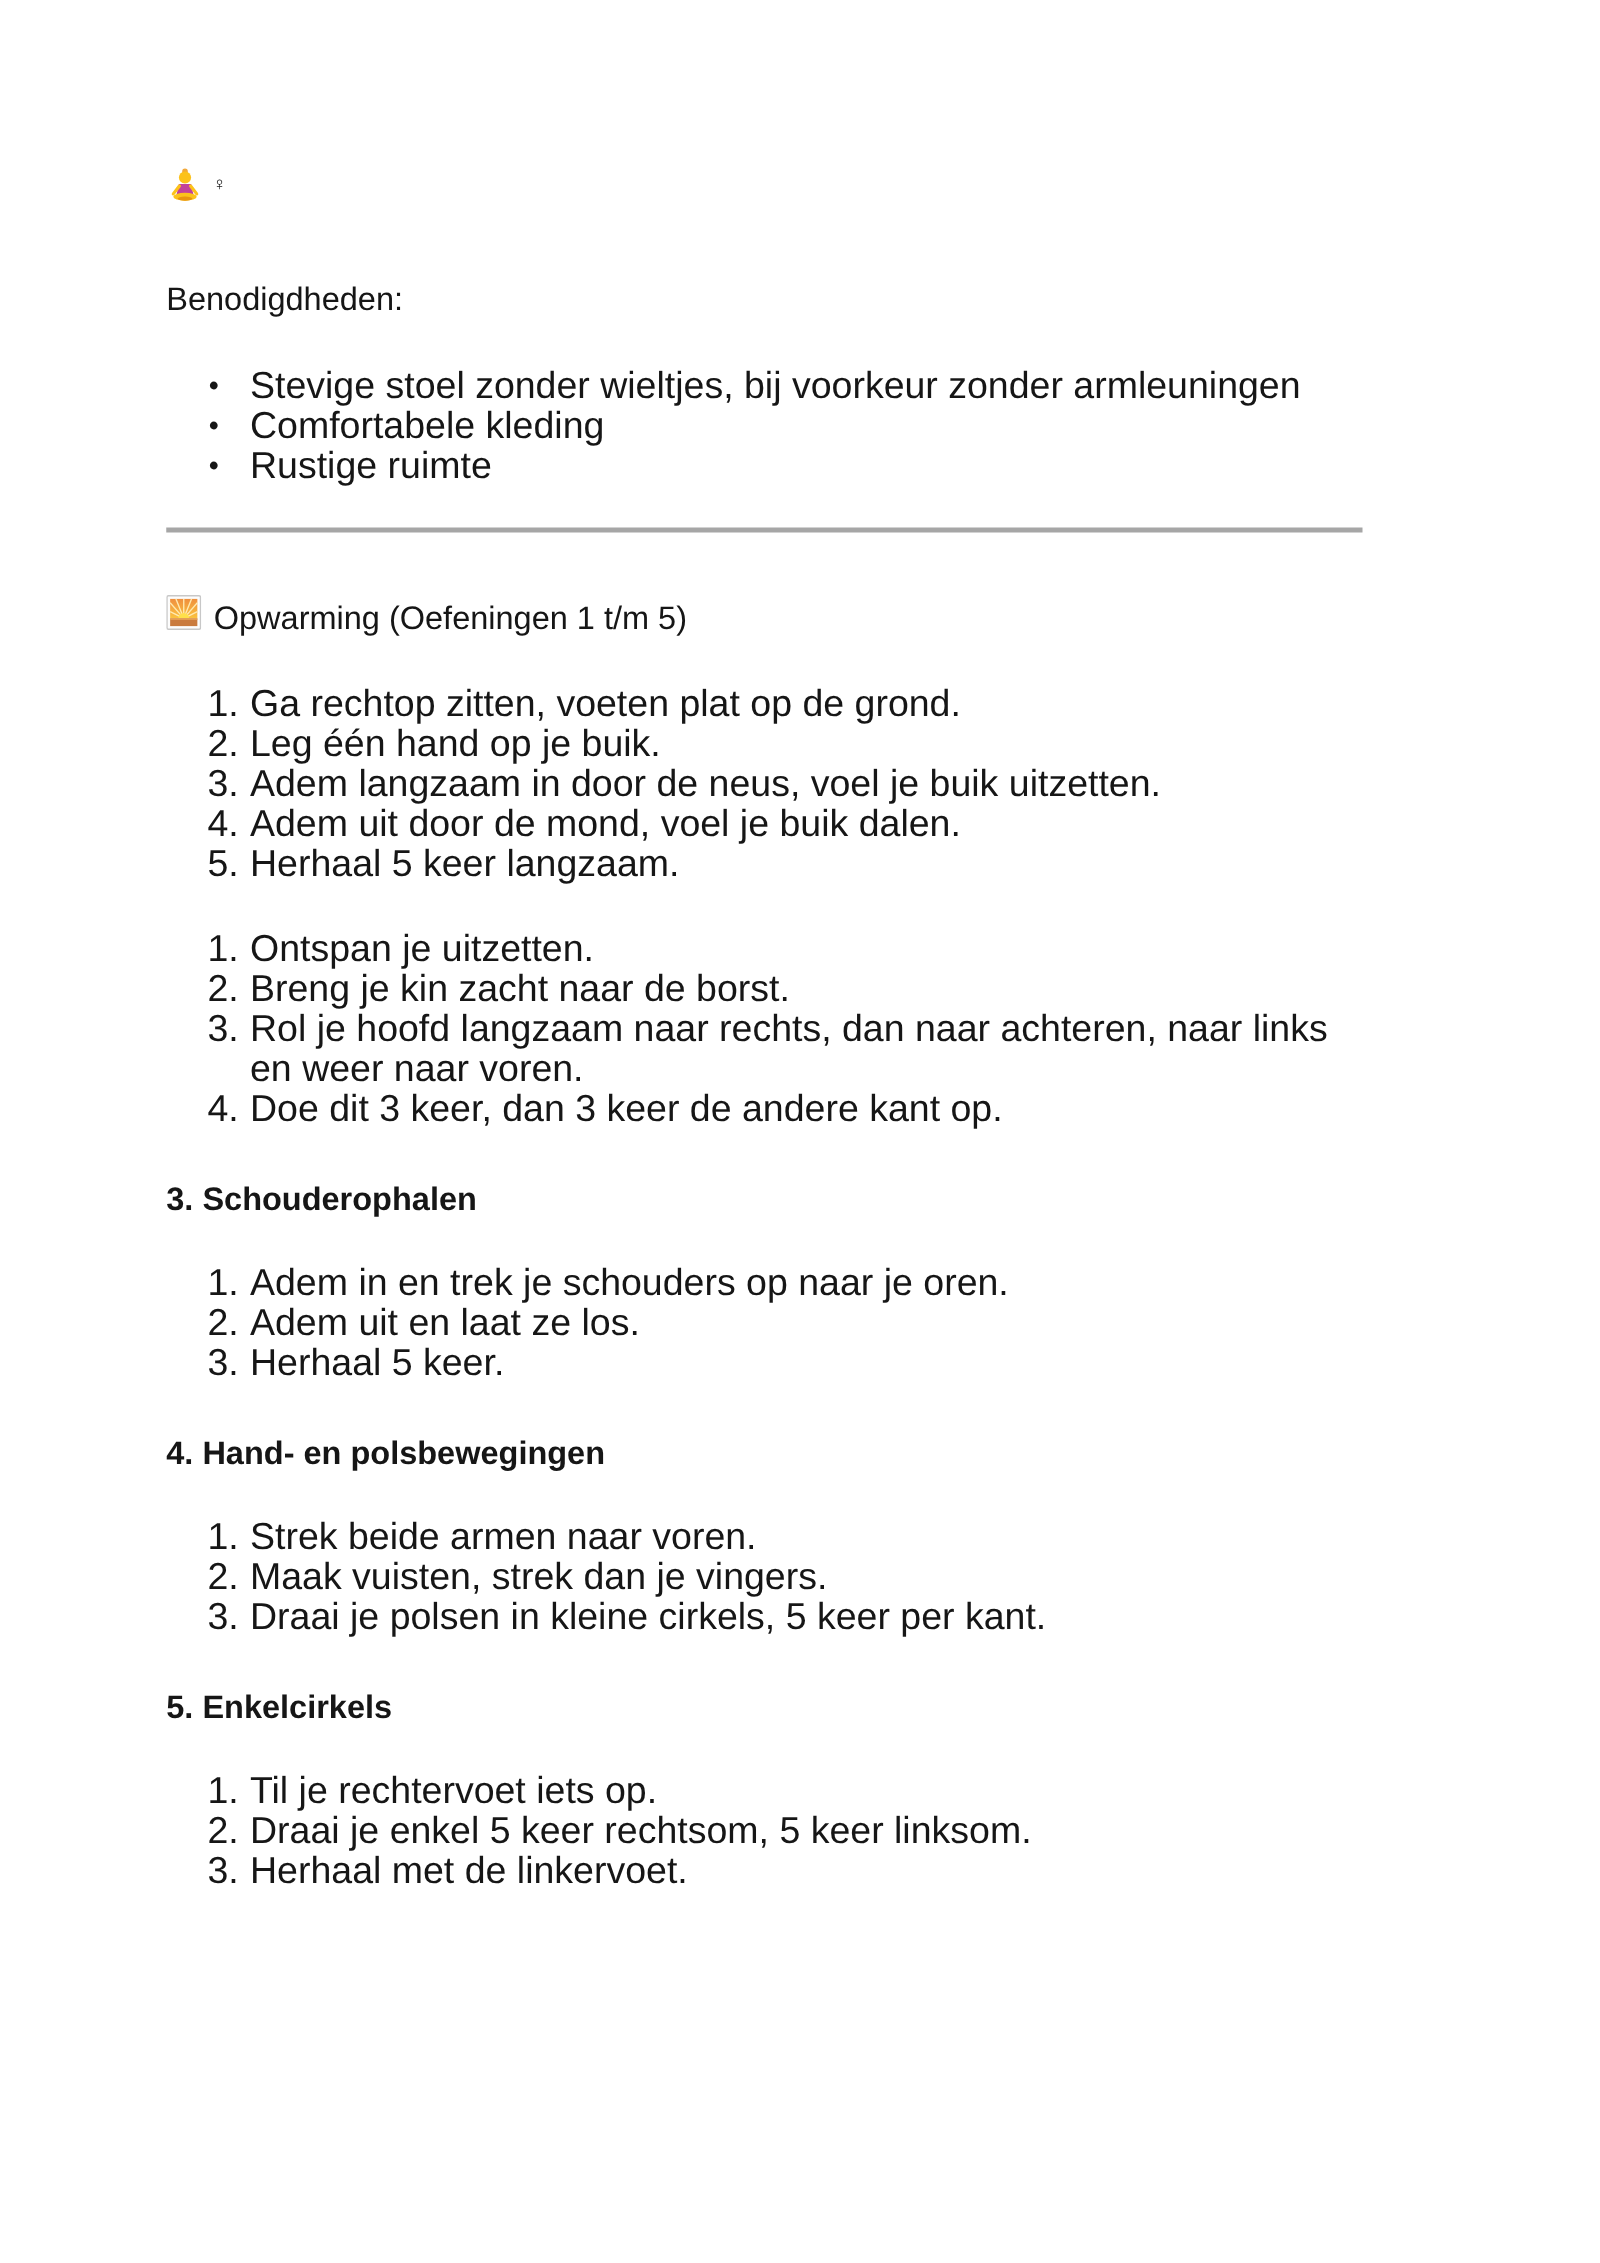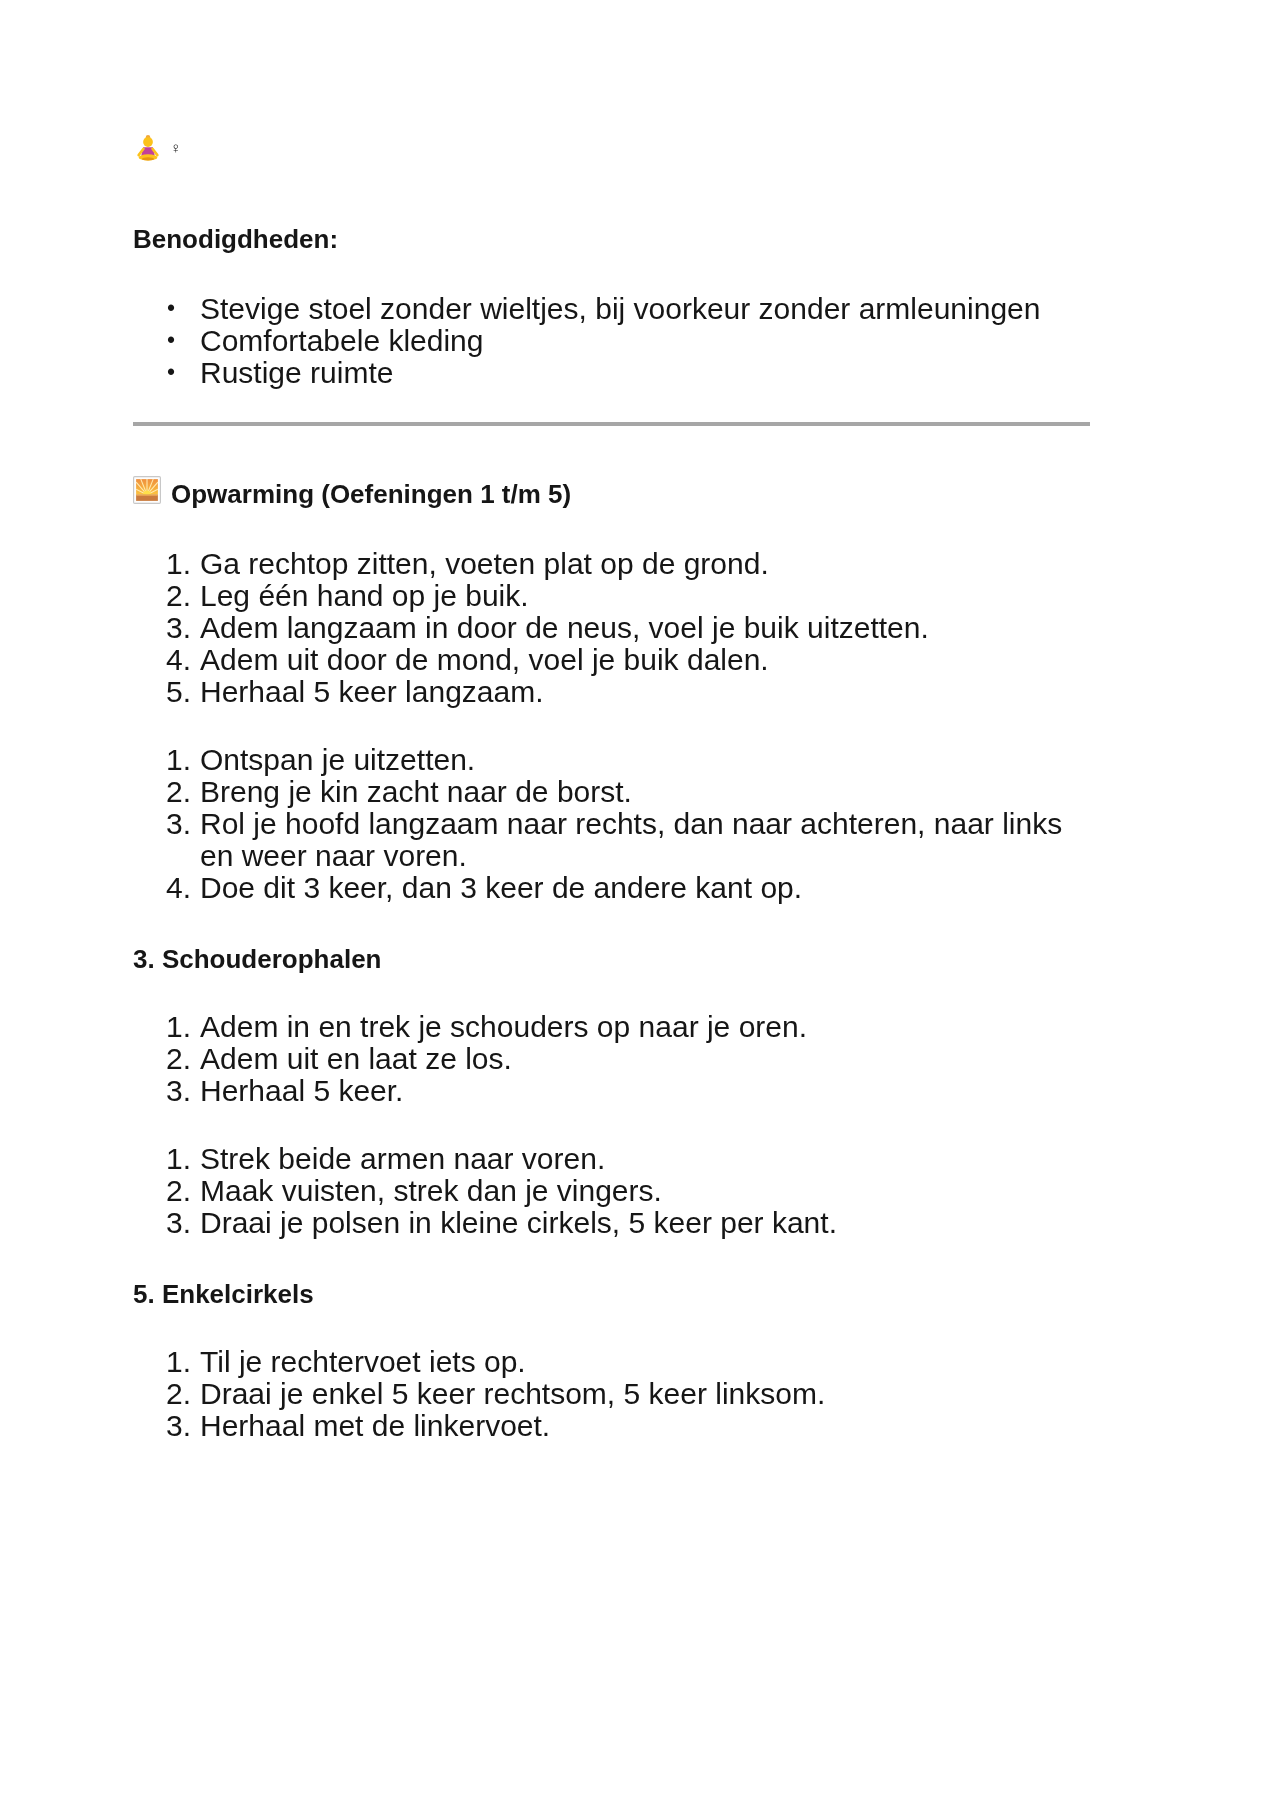--- a/index.html
+++ b/index.html
@@ -38,21 +38,21 @@
     font-size: 15px;
     font-weight: normal;
     margin-right: -5px;
     position: relative;
     top: -4px;
     z-index: 1;
   }
   .h2 {
     margin: 52px 0 0 0;
     font-size: 26px;
-    font-weight: bold;
+    font-weight: normal;
     line-height: 32px;
   }
   .h2.with-icon {
     margin-top: 50px;
     line-height: 34px;
     display: flex;
     align-items: center;
   }
   .h2.with-icon .emoji { margin-right: 10px; }
   .h3 {
@@ -166,20 +166,21 @@
     <li>Doe dit 3 keer, dan 3 keer de andere kant op.</li>
   </ol>
 
   <h3 class="h3">3. Schouderophalen</h3>
   <ol class="nlist">
     <li>Adem in en trek je schouders op naar je oren.</li>
     <li>Adem uit en laat ze los.</li>
     <li>Herhaal 5 keer.</li>
   </ol>
 
+  <h3 class="h3">4. Hand- en polsbewegingen</h3>
   <ol class="nlist">
     <li>Strek beide armen naar voren.</li>
     <li>Maak vuisten, strek dan je vingers.</li>
     <li>Draai je polsen in kleine cirkels, 5 keer per kant.</li>
   </ol>
 
   <h3 class="h3">5. Enkelcirkels</h3>
   <ol class="nlist">
     <li>Til je rechtervoet iets op.</li>
     <li>Draai je enkel 5 keer rechtsom, 5 keer linksom.</li>

